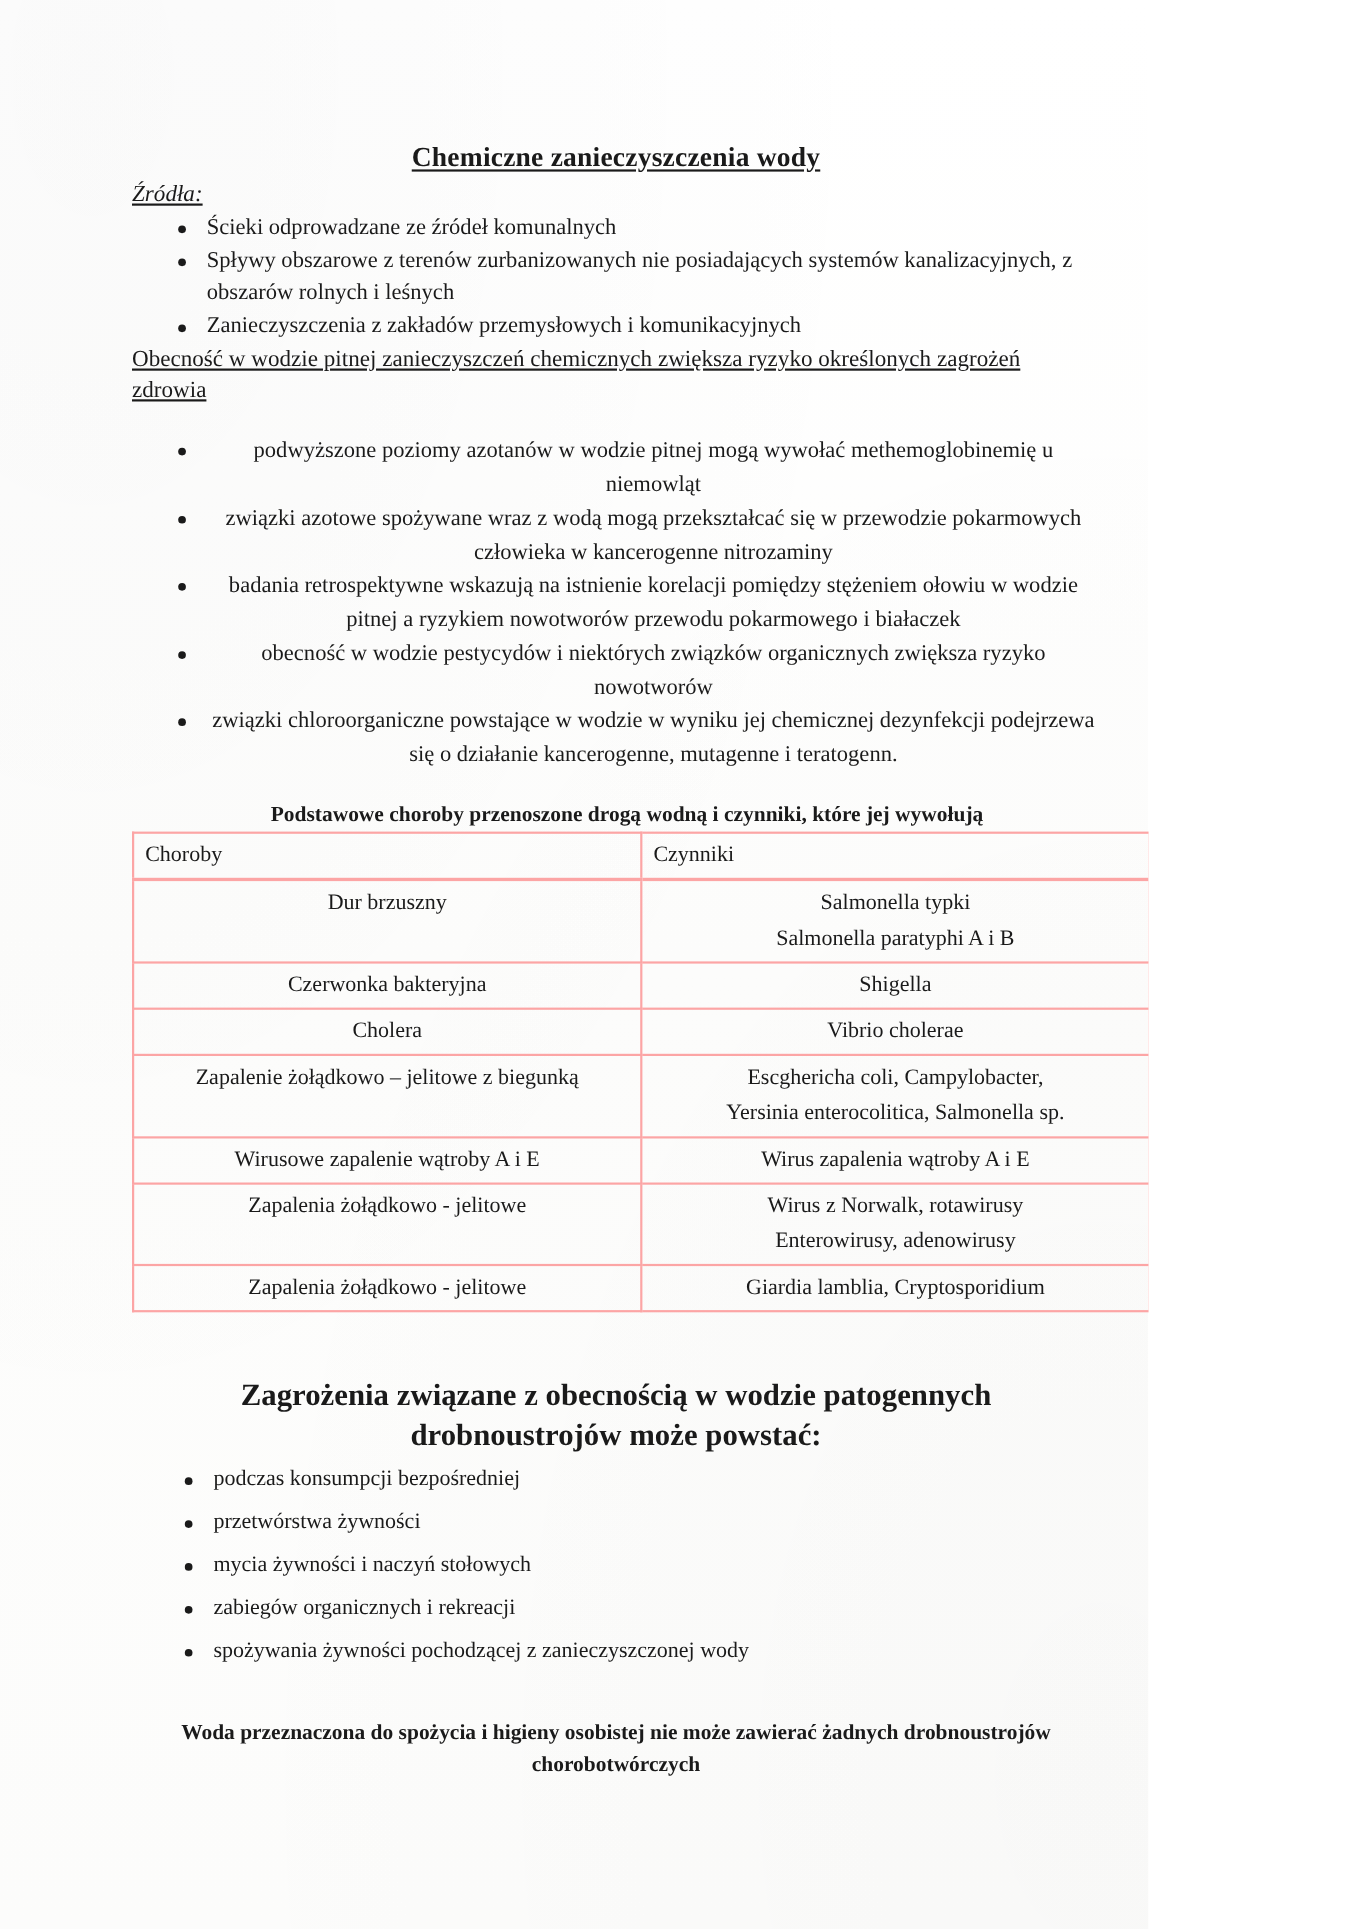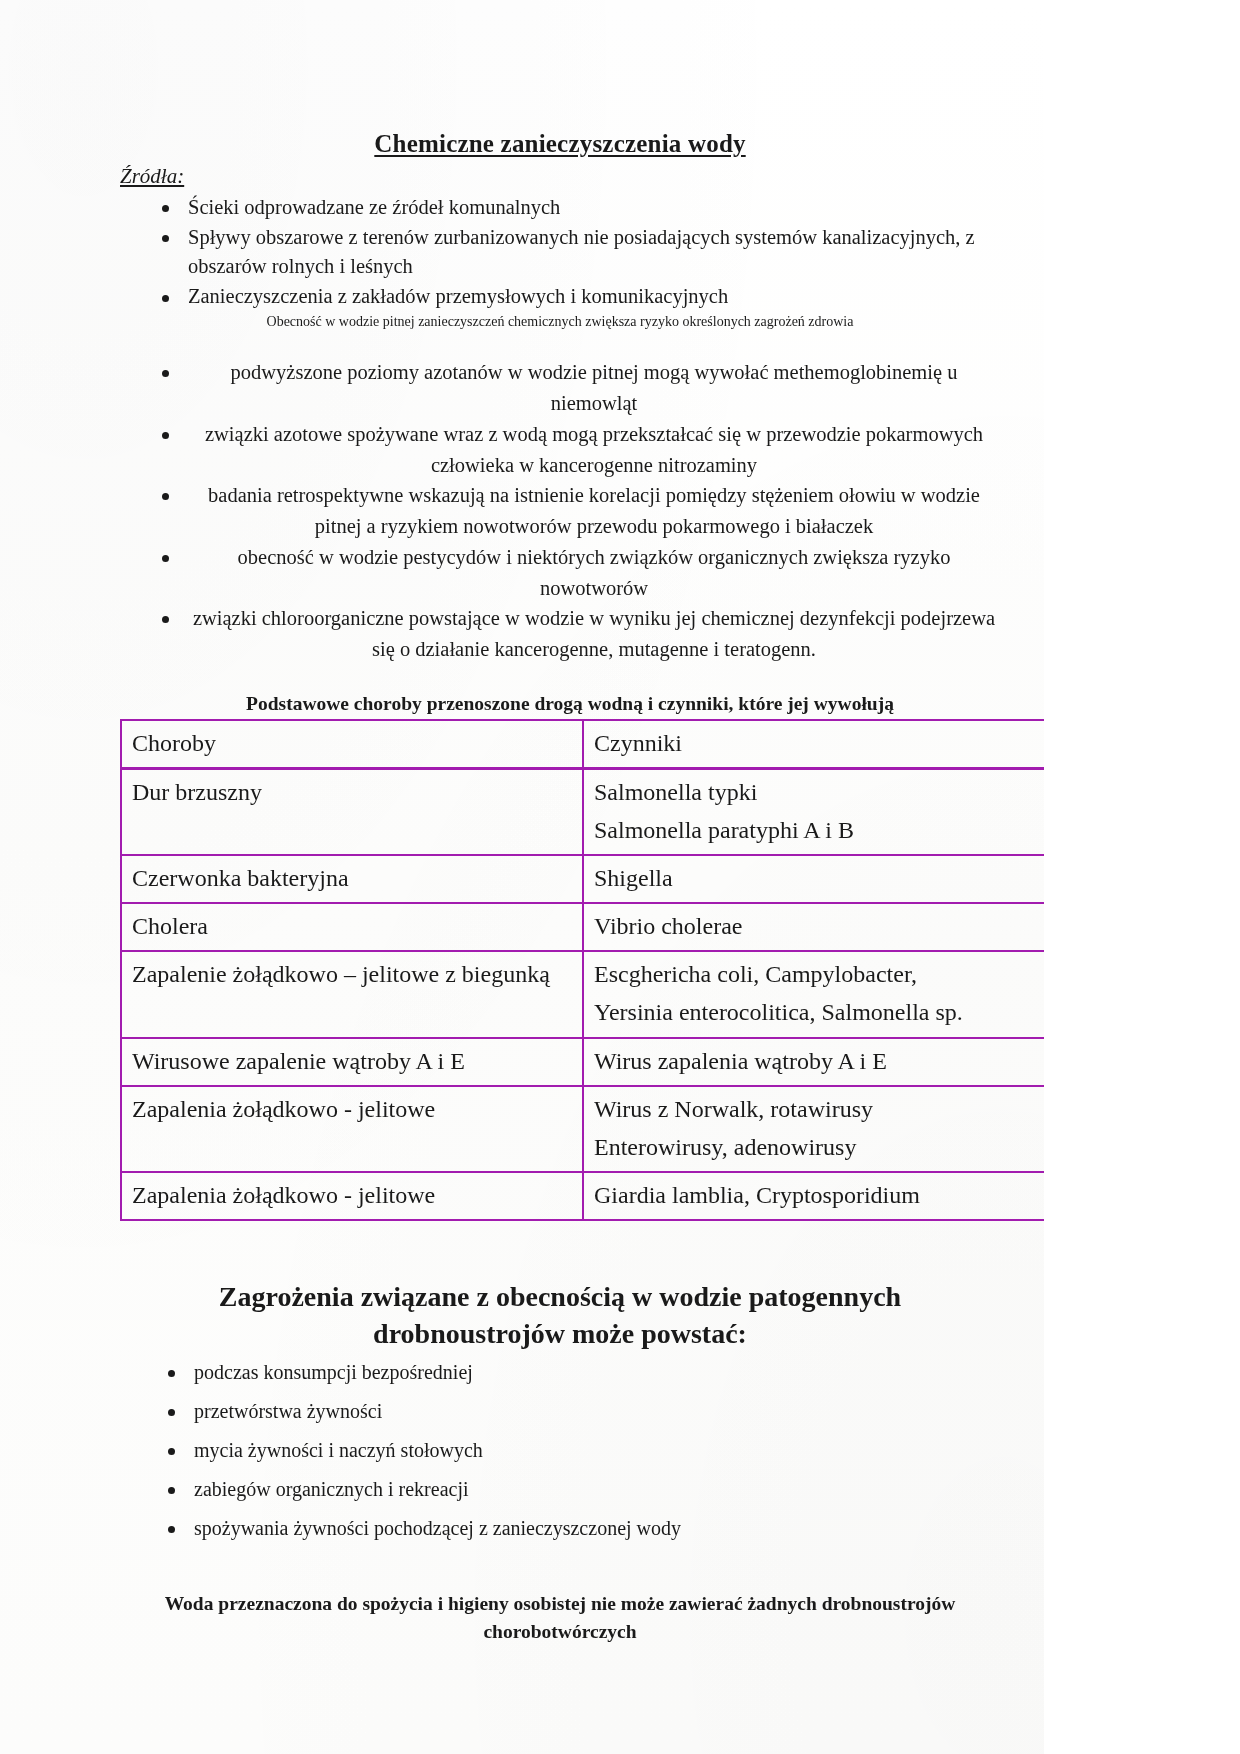--- a/index.html
+++ b/index.html
@@ -60,23 +60,23 @@
   .sources-label {
     font-size: 21px;
     text-decoration: underline;
     text-underline-offset: 2px;
     margin: 0 0 2px 0;
     line-height: 1.3;
     font-style: italic;
   }
 
   .banner {
-    text-align: center;
-    font-size: 14px;
+    font-size: 21px;
     line-height: 1.32;
+    text-decoration: underline;
     text-underline-offset: 2px;
     margin: 2px 0 0 0;
   }
 
   .section-heading {
     text-align: center;
     font-weight: bold;
     font-size: 28px;
     line-height: 1.32;
     margin: 0;
@@ -144,34 +144,34 @@
   .spacer-xl { height: 58px; }
 
   
   table.disease-table {
     border-collapse: collapse;
     width: 880px;
     table-layout: fixed;
     margin: 0;
   }
   table.disease-table td {
-    border: 2px solid #a21caf;
+    border: 2px solid #fca5a5;
     padding: 5px 10px 6px 10px;
-    font-size: 24px;
+    font-size: 20px;
     line-height: 1.46;
     vertical-align: top;
   }
   table.disease-table td.col-disease { width: 440px; }
   table.disease-table td.col-agent   { width: 440px; }
 
   table.disease-table tr.head-row td {
     border-bottom-width: 3px;
   }
 
-  .cell-line { display: block; }
+  .cell-line { display: block; text-align: center; }
   .cell-line + .cell-line { margin-top: 3px; }
 </style>
 </head>
 <body>
 
 <div class="page">
   <div class="scan-tint"></div>
 
   <div class="content">
 

